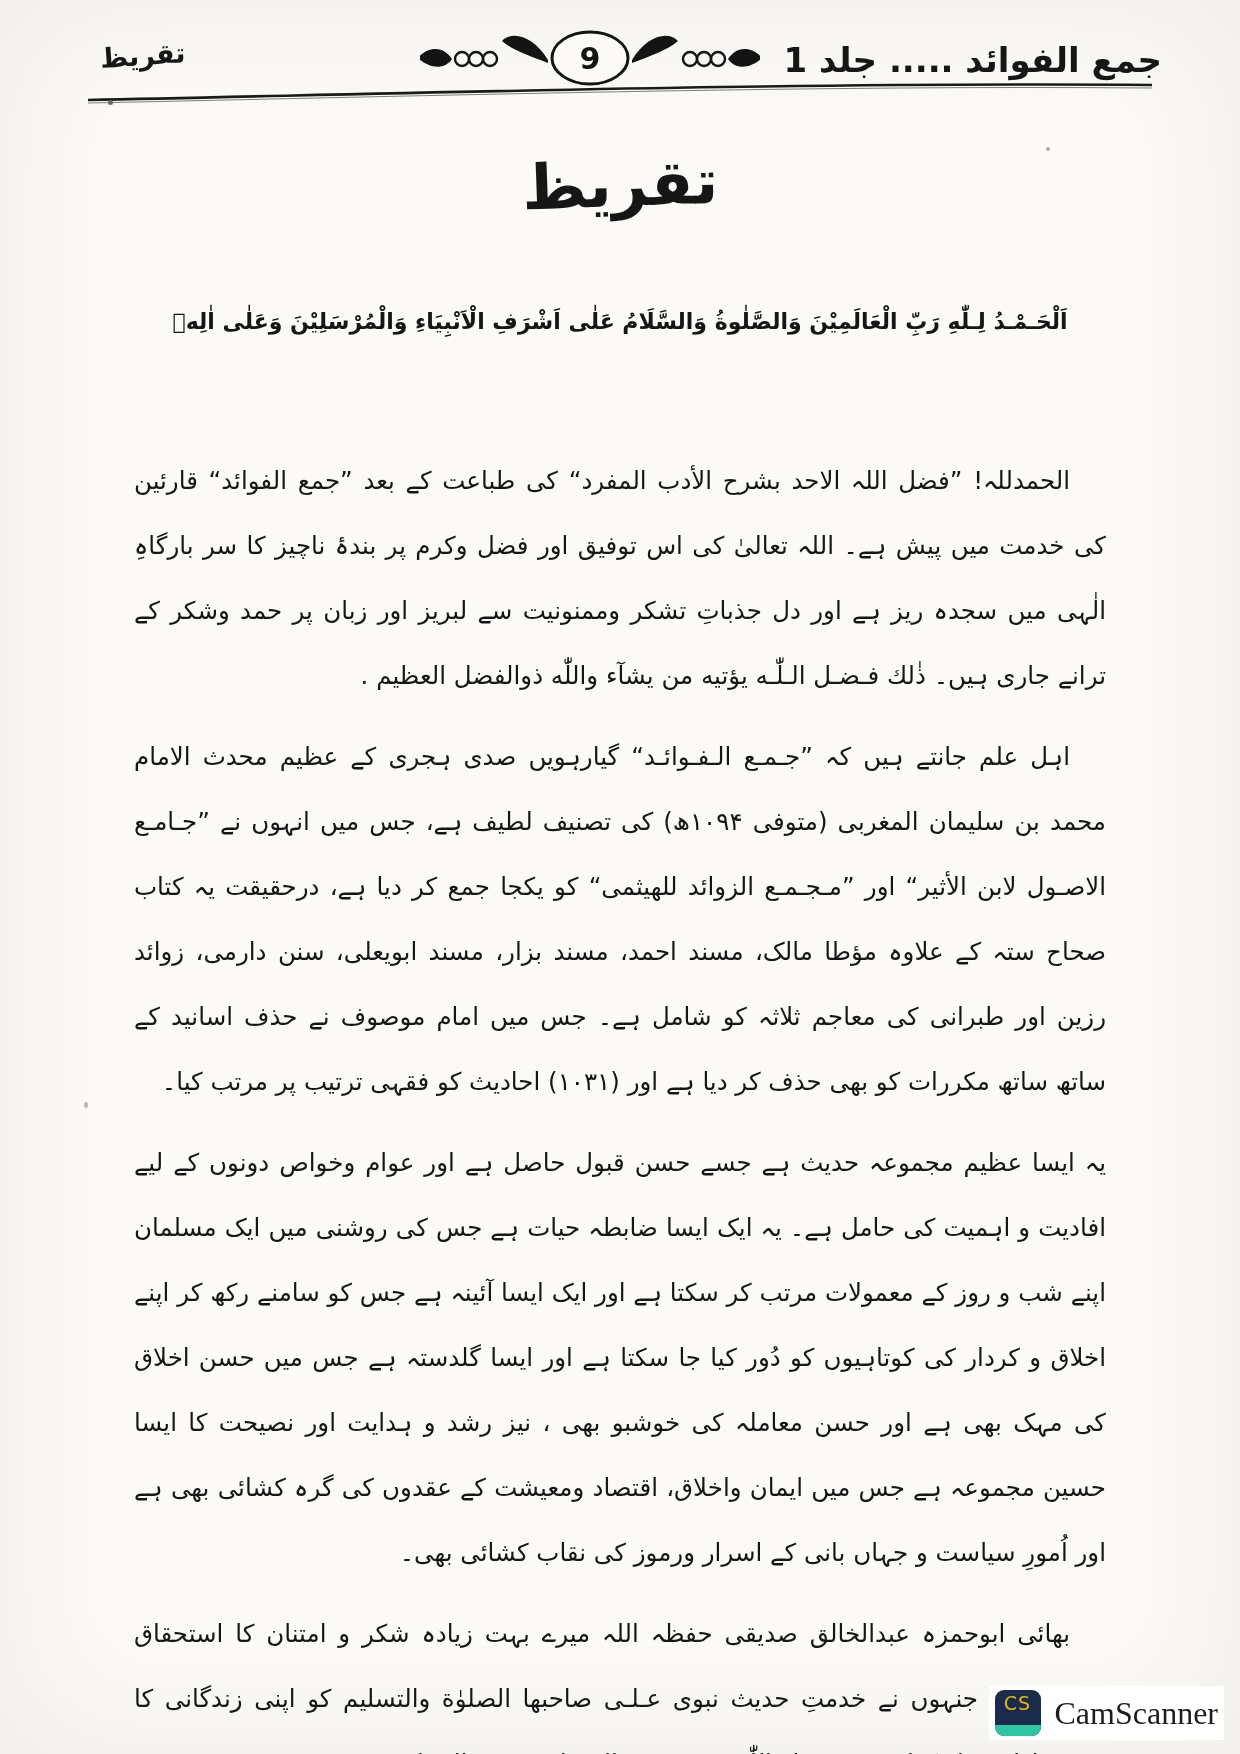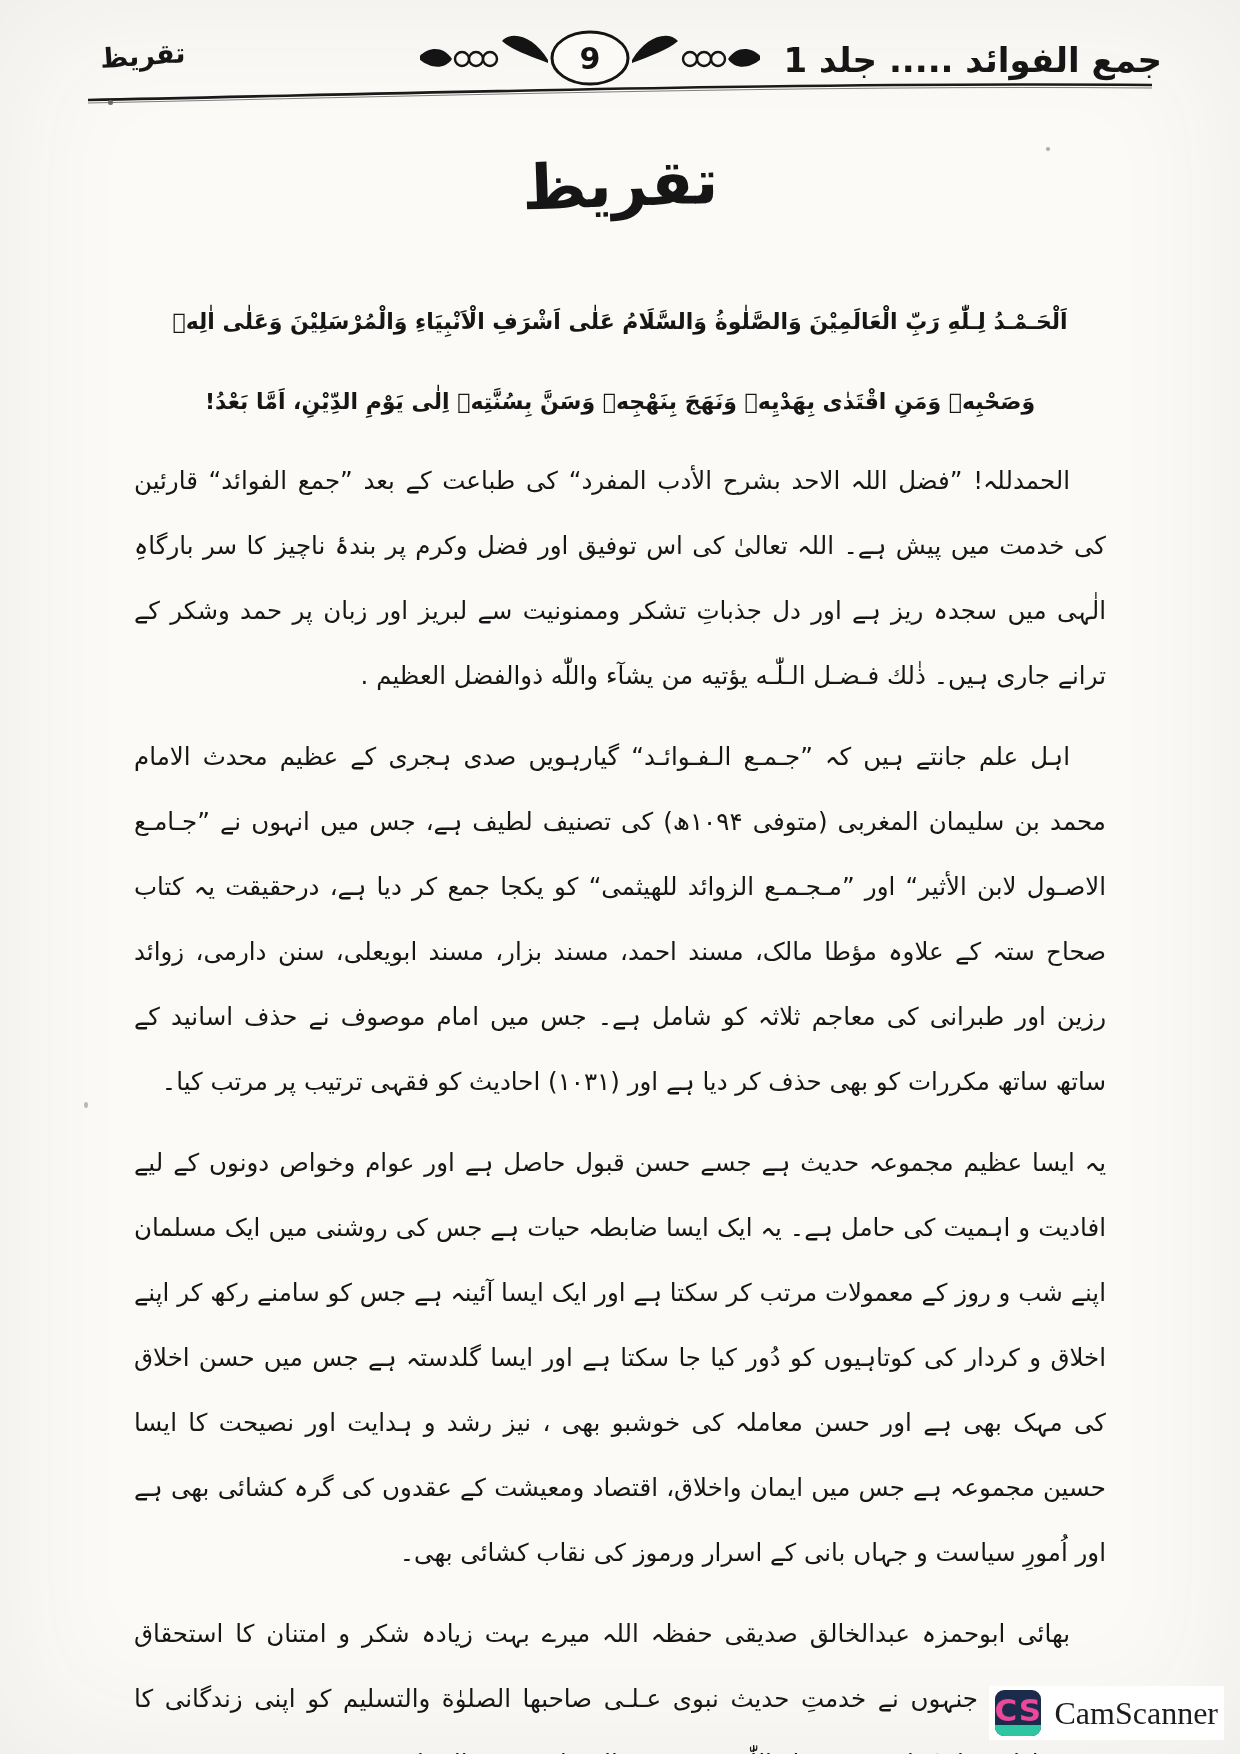--- a/index.html
+++ b/index.html
@@ -63,22 +63,22 @@
     direction:ltr;
     background:#ffffff;
     padding:4px 6px;
   }
   .cs-icon{
     position:relative;width:46px;height:46px;border-radius:9px;
     background:#1b2b4b;overflow:hidden;flex:0 0 auto;
   }
   .cs-icon .cs-letters{
     position:absolute;top:2px;left:0;right:0;
-    text-align:center;color:#ec4899;font-weight:bold;
-    font-size:31px;letter-spacing:1px;
+    text-align:center;color:#eab308;font-weight:normal;
+    font-size:19px;letter-spacing:1px;
     font-family:"DejaVu Sans", sans-serif;
   }
   .cs-icon .cs-strip{
     position:absolute;left:0;right:0;bottom:0;height:11px;
     background:#2ec5a2;
   }
   .cs-label{
     font-family:"Liberation Serif", serif;
     font-size:32px;color:#1d1d1d;
   }
@@ -113,21 +113,20 @@
 
   <svg class="rule" viewBox="0 0 1064 30" preserveAspectRatio="none">
     <path d="M0 24 C 340 17, 720 6, 1064 9" fill="none" stroke="#1a1a1a" stroke-width="2.6"></path>
     <path d="M0 27 C 340 20, 720 9, 1064 12" fill="none" stroke="#1a1a1a" stroke-width="1" opacity=".55"></path>
   </svg>
 
   <h1 class="doc-title">تقریظ</h1>
 
   <div class="arabic-block">
     <div>اَلْحَـمْـدُ لِـلّٰهِ رَبِّ الْعَالَمِيْنَ وَالصَّلٰوةُ وَالسَّلَامُ عَلٰى اَشْرَفِ الْاَنْبِيَاءِ وَالْمُرْسَلِيْنَ وَعَلٰى اٰلِهٖ</div>
-    <div>وَصَحْبِهٖ وَمَنِ اقْتَدٰى بِهَدْيِهٖ وَنَهَجَ بِنَهْجِهٖ وَسَنَّ بِسُنَّتِهٖ اِلٰى يَوْمِ الدِّيْنِ، اَمَّا بَعْدُ!</div>
   </div>
 
   <div class="body-text">
     <p class="indent">الحمدللہ! ”فضل اللہ الاحد بشرح الأدب المفرد“ کی طباعت کے بعد ”جمع الفوائد“ قارئین کی خدمت میں پیش ہے۔ اللہ تعالیٰ کی اس توفیق اور فضل وکرم پر بندۂ ناچیز کا سر بارگاہِ الٰہی میں سجدہ ریز ہے اور دل جذباتِ تشکر وممنونیت سے لبریز اور زبان پر حمد وشکر کے ترانے جاری ہیں۔ ذٰلك فـضـل الـلّٰـه يؤتيه من يشآء واللّٰه ذوالفضل العظيم .</p>
     <p class="indent">اہل علم جانتے ہیں کہ ”جـمـع الـفـوائـد“ گیارہویں صدی ہجری کے عظیم محدث الامام محمد بن سلیمان المغربی (متوفی ۱۰۹۴ھ) کی تصنیف لطیف ہے، جس میں انہوں نے ”جـامـع الاصـول لابن الأثیر“ اور ”مـجـمـع الزوائد للهیثمی“ کو یکجا جمع کر دیا ہے، درحقیقت یہ کتاب صحاح ستہ کے علاوہ مؤطا مالک، مسند احمد، مسند بزار، مسند ابویعلی، سنن دارمی، زوائد رزین اور طبرانی کی معاجم ثلاثہ کو شامل ہے۔ جس میں امام موصوف نے حذف اسانید کے ساتھ ساتھ مکررات کو بھی حذف کر دیا ہے اور (۱۰۳۱) احادیث کو فقہی ترتیب پر مرتب کیا۔</p>
     <p>یہ ایسا عظیم مجموعہ حدیث ہے جسے حسن قبول حاصل ہے اور عوام وخواص دونوں کے لیے افادیت و اہمیت کی حامل ہے۔ یہ ایک ایسا ضابطہ حیات ہے جس کی روشنی میں ایک مسلمان اپنے شب و روز کے معمولات مرتب کر سکتا ہے اور ایک ایسا آئینہ ہے جس کو سامنے رکھ کر اپنے اخلاق و کردار کی کوتاہیوں کو دُور کیا جا سکتا ہے اور ایسا گلدستہ ہے جس میں حسن اخلاق کی مہک بھی ہے اور حسن معاملہ کی خوشبو بھی ، نیز رشد و ہدایت اور نصیحت کا ایسا حسین مجموعہ ہے جس میں ایمان واخلاق، اقتصاد ومعیشت کے عقدوں کی گرہ کشائی بھی ہے اور اُمورِ سیاست و جہاں بانی کے اسرار ورموز کی نقاب کشائی بھی۔</p>
     <p class="indent">بھائی ابوحمزہ عبدالخالق صدیقی حفظہ اللہ میرے بہت زیادہ شکر و امتنان کا استحقاق رکھتے ہیں، جنہوں نے خدمتِ حدیث نبوی عـلـی صاحبها الصلوٰة والتسلیم کو اپنی زندگانی کا مقصد اوّلین بنا رکھا ہے، فـجـزاه اللّٰه عني و عن المسلمين خير الجزاء .</p>
     <p class="indent-lg">حسن بصری رحمہ اللہ فرماتے ہیں:</p>
   </div>
 

